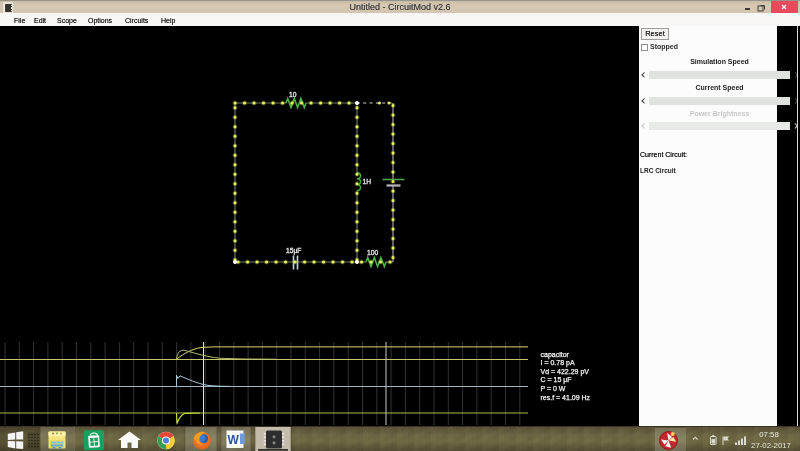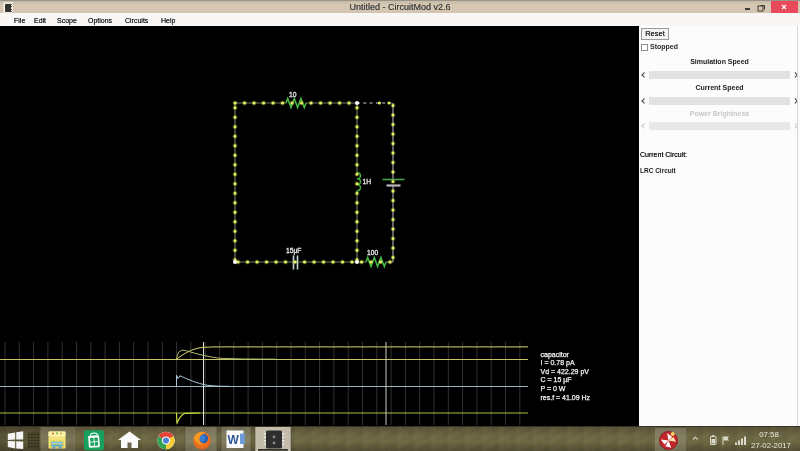--- a/index.html
+++ b/index.html
@@ -6,21 +6,21 @@
     font-family:"Liberation Sans",sans-serif;background:#000;}
   .abs{position:absolute;}
   #titlebar{position:absolute;left:0;top:0;width:800px;height:13px;
     background:linear-gradient(180deg,#c9bca7 0,#d6c8b2 35%,#d2c4ae 100%);
     border-top:1px solid #98948c;box-sizing:border-box;padding-left:36px;}
   #title{position:absolute;left:0;top:1px;width:800px;text-align:center;
     font-size:9px;color:#3a3a3a;text-shadow:0 0 0.5px #6a6a6a;}
   #menubar{position:absolute;left:0;top:13px;width:800px;height:13px;background:#f8f7f6;}
   .mi{position:absolute;top:3.5px;font-size:7px;color:#1b1b1b;text-shadow:0 0 0.6px #444;}
   #canvas{position:absolute;left:0;top:26px;width:639px;height:400px;background:#000;opacity:0.999;}
-  #panel{position:absolute;left:639px;top:26px;width:161px;height:400px;background:#fcfcfc;}
+  #panel{position:absolute;left:639px;top:26px;width:138px;height:400px;background:#fcfcfc;}
   #taskbar{position:absolute;left:0;top:426px;width:800px;height:25px;transform:translateZ(0);
     background-color:#6b6548;
     background-image:
       repeating-linear-gradient(90deg, rgba(40,36,20,.05) 0 6px, rgba(134,128,80,.07) 6px 11px, rgba(94,88,52,.04) 11px 17px),
       repeating-linear-gradient(-30deg, rgba(25,22,12,.04) 0 4px, transparent 4px 9px),
       linear-gradient(180deg,#5a5439 0,#6d6846 35%,#716b46 60%,#5e5839 85%,#524d35 100%);
     border-top:1px solid rgba(30,26,14,.5);box-sizing:border-box;}
 </style>
 </head>
 <body>

